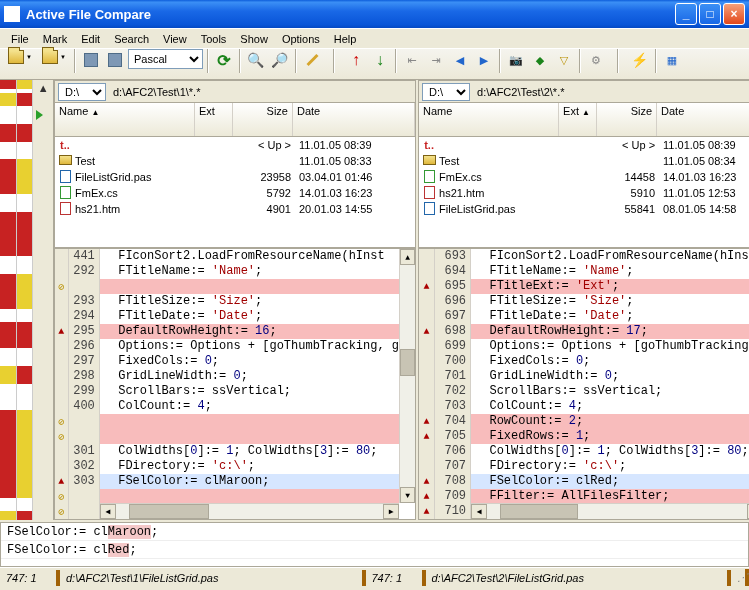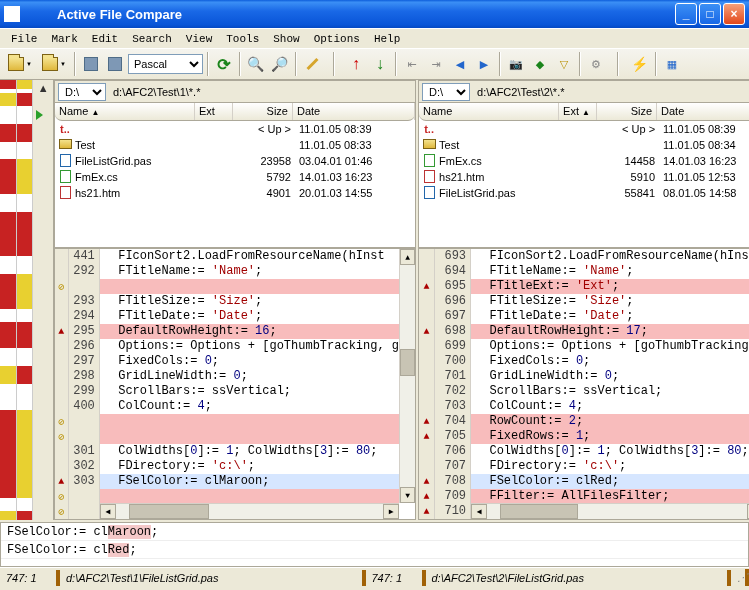--- a/index.html
+++ b/index.html
@@ -1,29 +1,29 @@
 <!DOCTYPE html>
 <html><head>
 <meta charset="utf-8">
 <style>
 * { margin: 0; padding: 0; box-sizing: border-box; }
 body { font-family: Tahoma, sans-serif; font-size: 11px; background: #ece9d8; width: 749px; height: 590px; overflow: hidden; }
 
 .titlebar { height: 28px; background: linear-gradient(to bottom, #0d5edb 0%, #3b8ff5 8%, #1968e6 40%, #0955d8 88%, #0549c3 100%); display: flex; align-items: center; padding: 0 4px; color: #fff; }
 .titlebar .app-icon { width: 16px; height: 16px; background: #fff; margin-right: 4px; display: inline-block; }
-.titlebar .title { font-weight: bold; font-size: 13px; flex: 1; padding-left: 2px; margin-left: 31px; }
+.titlebar .title { font-weight: bold; font-size: 13px; flex: 1; padding-left: 2px; }
 .win-btns { display: flex; gap: 2px; }
 .win-btn { width: 22px; height: 22px; border-radius: 3px; border: 1px solid #fff; display: flex; align-items: center; justify-content: center; font-weight: bold; color: #fff; font-size: 12px; }
 .win-btn.min, .win-btn.max { background: linear-gradient(to bottom, #3b8ff5, #1968e6); }
 .win-btn.close { background: linear-gradient(to bottom, #f5a07a, #e3481b); }
 
-.menubar { height: 20px; background: #ece9d8; border-top: 1px solid #fff; display: flex; align-items: center; padding: 0 4px; font-size: 11px; font-family: Liberation Mono, monospace; }
+.menubar { height: 20px; background: #ece9d8; border-top: 1px solid #fff; display: flex; align-items: center; padding: 0 4px; font-size: 11px; }
 .menubar span { padding: 2px 7px; }
 
-.toolbar { height: 32px; background: linear-gradient(to bottom, #f5f4ee 0%, #ece9d8 100%); border-top: 1px solid #fff; border-bottom: 1px solid #aca899; display: flex; align-items: center; padding: 0 4px; gap: 2px; }
+.toolbar { height: 32px; background: linear-gradient(to bottom, #f5f4ee 0%, #ece9d8 100%); border-top: 1px solid #fff; border-bottom: 1px solid #aca899; display: flex; align-items: flex-start; padding: 0 4px; gap: 2px; }
 .tb-sep { width: 2px; height: 24px; border-left: 1px solid #aca899; border-right: 1px solid #fff; margin: 0 2px; }
 .tb-btn { width: 22px; height: 22px; display: flex; align-items: center; justify-content: center; border: 1px solid transparent; }
 .tb-btn-dd { width: 32px; display: flex; align-items: center; justify-content: center; border: 1px solid transparent; }
 .tb-btn-dd .caret { font-size: 6px; margin-left: 2px; }
 .tb-select { border: 1px solid #7f9db9; background: #fff; height: 20px; font-size: 11px; padding: 1px; width: 75px; }
 
 .ico { display: inline-block; }
 .i-folder-open { width: 16px; height: 14px; background: linear-gradient(to bottom, #f4e28d, #e0b83c); border: 1px solid #7d6214; position: relative; }
 .i-folder-open::before { content: ''; position: absolute; top: -4px; left: -1px; width: 10px; height: 3px; background: #f4e28d; border: 1px solid #7d6214; border-bottom: none; }
 .i-floppy { width: 14px; height: 14px; background: #7e98b5; border: 1px solid #4f6c87; }
@@ -45,21 +45,21 @@
 .tri-ind { position: absolute; left: 36px; top: 30px; width: 0; height: 0; border-top: 5px solid transparent; border-bottom: 5px solid transparent; border-left: 7px solid #2aa02a; }
 
 .panes { flex: 1; display: flex; flex-direction: column; }
 .panes-top { display: flex; height: 224px; }
 .pane { flex: 1; background: #fff; border: 1px solid #aca899; display: flex; flex-direction: column; }
 .pane + .pane { margin-left: 2px; }
 .path-bar { height: 22px; background: #ece9d8; border-bottom: 1px solid #aca899; display: flex; align-items: center; padding: 0 3px; gap: 3px; }
 .drive-sel { border: 1px solid #7f9db9; background: #fff; height: 18px; font-size: 11px; padding: 0 2px; width: 48px; }
 .path-txt { flex: 1; font-size: 11px; padding-left: 4px; }
 .file-list { flex: 1; overflow: hidden; font-size: 11px; }
-.fl-head { display: flex; background: linear-gradient(to bottom, #fff, #ece9d8); border-bottom: 1px solid #aca899; height: 18px; border-radius: 7px; }
+.fl-head { display: flex; background: linear-gradient(to bottom, #fff, #ece9d8); border-bottom: 1px solid #aca899; height: 34px; }
 .fl-head > div { padding: 2px 4px; border-right: 1px solid #d4d0c8; }
 .fl-body { }
 .fl-row { display: flex; align-items: center; padding: 1px 2px; height: 16px; }
 .fl-row > div:nth-child(1) { width: 16px; text-align: center; }
 .fl-row .fname { padding-left: 2px; }
 .fl-row .fsize { text-align: right; padding-right: 4px; }
 .fl-row .fdate { padding-left: 4px; }
 .fi-folder { width: 13px; height: 10px; background: linear-gradient(to bottom, #f4e28d, #e0b83c); border: 1px solid #7d6214; display: inline-block; }
 .fi-file { width: 11px; height: 13px; background: #fff; border: 1px solid #888; display: inline-block; position: relative; }
 .fi-file.pas { border-color: #26a; }

